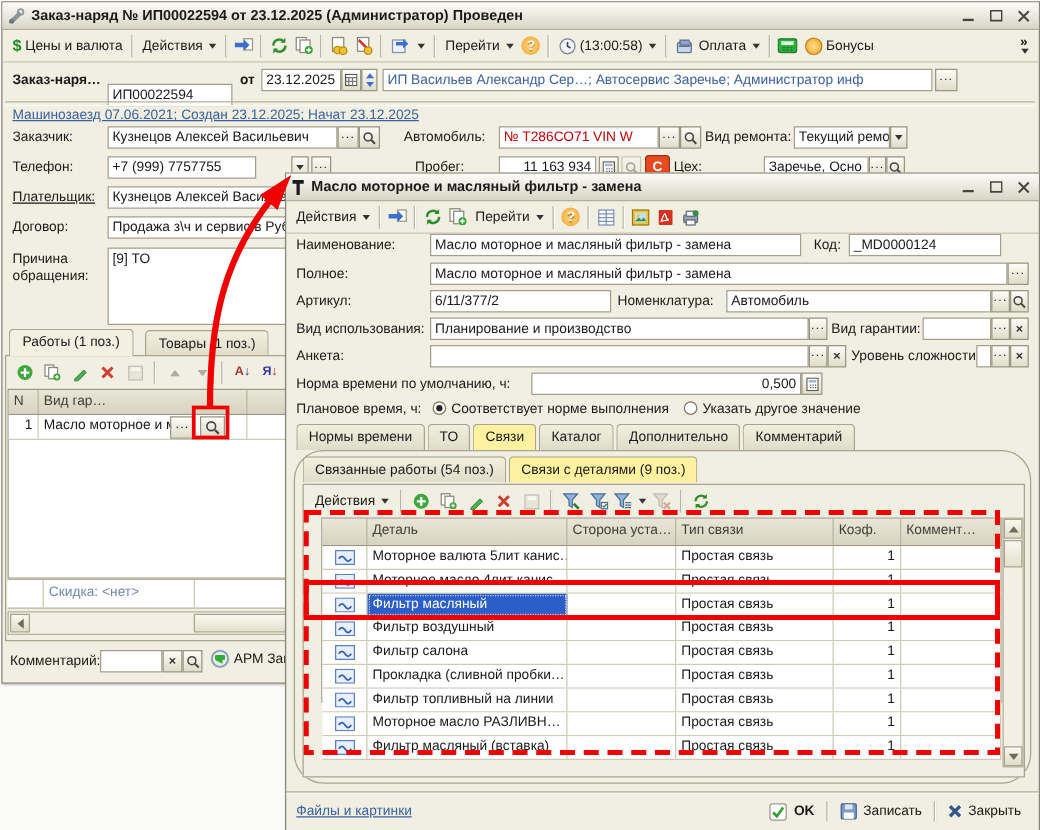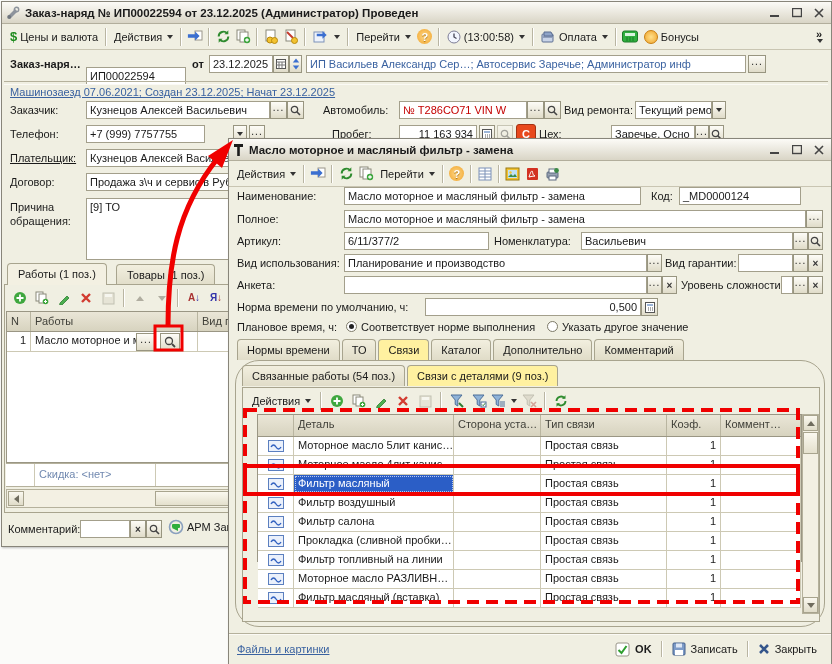--- a/index.html
+++ b/index.html
@@ -334,21 +334,20 @@
           </span>
         <span class="ibtn sortic">
             <span style="color:#33a;">Я</span>
             <span style="color:#a33;">↓</span>
           </span>
       </div>
 
       <div style="position:absolute;left:1px;top:26px;width:820px;height:150px;background:#fff;border:1px solid #9a9684;">
         <div class="gridhead" style="grid-template-columns:24px 167px 1fr;height:20px;">
           <span class="hc">N</span>
-          <span class="hc">Работы</span>
           <span class="hc">Вид гар…</span>
         </div>
         <div class="lrow" style="grid-template-columns:24px 167px 1fr;height:20px;position:relative;">
           <span class="c num">1</span>
           <span class="c">Масло моторное и ма</span>
           <span class="c"></span>
           <div class="btn-sm dots" style="left:129px;top:1px;width:20px;"></div>
           <div class="btn-sm" style="left:153px;top:1px;width:20px;">
             <svg width="12" height="12">
                 <circle cx="5" cy="5" r="3.5" fill="none" stroke="#444" stroke-width="1.3"></circle>
@@ -493,21 +492,21 @@
     <span class="lbl" style="left:422px;top:51px;">Код:</span>
     <div class="input" style="left:450px;top:48px;width:122px;">_MD0000124</div>
 
     <span class="lbl" style="left:8px;top:74px;">Полное:</span>
     <div class="input" style="left:115px;top:71px;width:462px;">Масло моторное и масляный фильтр - замена</div>
     <div class="btn-sm dots" style="left:577px;top:71px;width:17px;"></div>
 
     <span class="lbl" style="left:8px;top:96px;">Артикул:</span>
     <div class="input" style="left:115px;top:93px;width:145px;">6/11/377/2</div>
     <span class="lbl" style="left:265px;top:96px;">Номенклатура:</span>
-    <div class="input" style="left:352px;top:93px;width:212px;">Васильевич</div>
+    <div class="input" style="left:352px;top:93px;width:212px;">Автомобиль</div>
     <div class="btn-sm dots" style="left:564px;top:93px;width:15px;"></div>
     <div class="btn-sm" style="left:579px;top:93px;width:15px;">
       <svg width="11" height="11">
           <circle cx="4.5" cy="4.5" r="3.2" fill="none" stroke="#444" stroke-width="1.2"></circle>
           <path d="M7 7 L10 10" stroke="#444" stroke-width="1.6"></path>
         </svg>
     </div>
 
     <span class="lbl" style="left:8px;top:118px;">Вид использования:</span>
     <div class="input" style="left:115px;top:115px;width:303px;">Планирование и производство</div>
@@ -643,21 +642,21 @@
           </div>
           <div>
 
               <div class="lrow" style="grid-template-columns:36px 160px 87px 126px 54px 1fr;">
                 <span class="c icell">
                   <svg width="16" height="12">
                     <rect x="0.5" y="0.5" width="15" height="11" fill="#eaf0fb" stroke="#5b7fbf"></rect>
                     <path d="M3 7 q2.5-4 5 0 t5 0" fill="none" stroke="#2f5fbf" stroke-width="1.4"></path>
                   </svg>
                 </span>
-                <span class="c detail">Моторное масло 5лит канис…</span>
+                <span class="c detail">Моторное валюта 5лит канис…</span>
                 <span class="c"></span>
                 <span class="c">Простая связь</span>
                 <span class="c num">1</span>
                 <span class="c"></span>
               </div>
 
               <div class="lrow" style="grid-template-columns:36px 160px 87px 126px 54px 1fr;">
                 <span class="c icell">
                   <svg width="16" height="12">
                     <rect x="0.5" y="0.5" width="15" height="11" fill="#eaf0fb" stroke="#5b7fbf"></rect>

